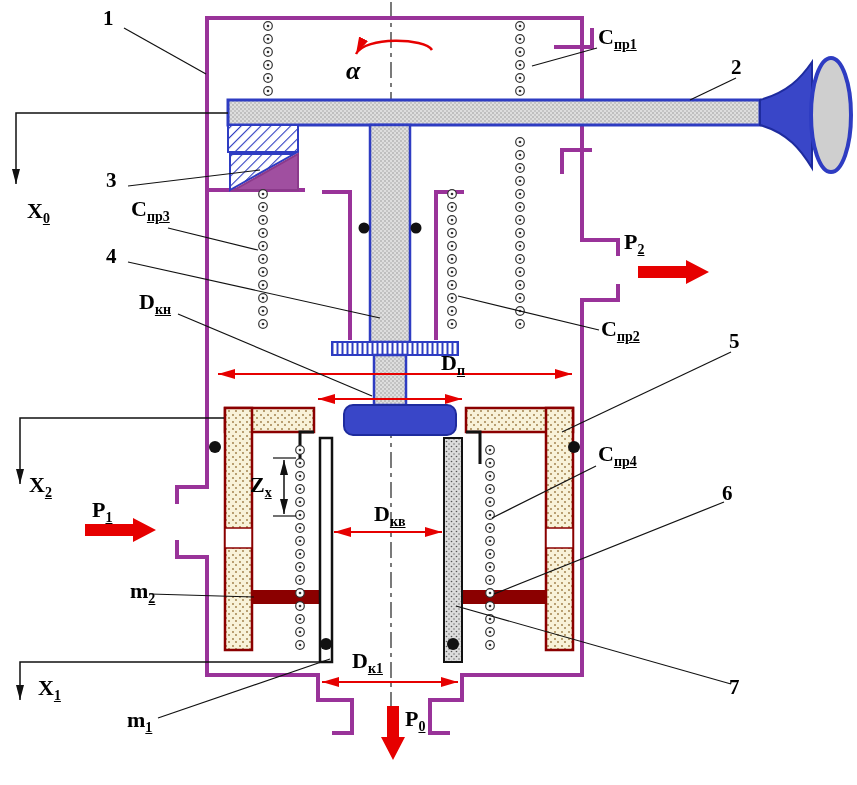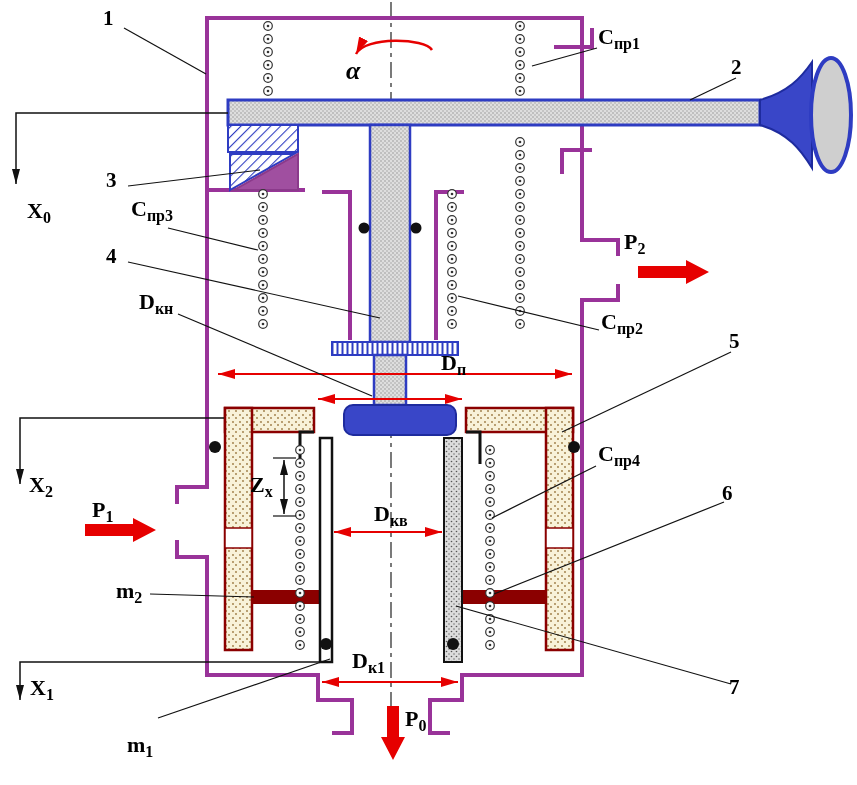--- a/index.html
+++ b/index.html
@@ -1,21 +1,21 @@
 <!DOCTYPE html>
 <html><head>
 <meta charset="utf-8">
 <style>
   html,body{margin:0;padding:0;background:#fff;}
   #stage{position:relative;width:857px;height:785px;overflow:hidden;
          font-family:"Liberation Serif",serif;}
   #stage svg{position:absolute;left:0;top:0;}
   .lbl{position:absolute;font-weight:bold;color:#000;font-size:22px;
        line-height:1;white-space:nowrap;font-family:"Liberation Serif",serif;}
-  .lbl .sub{font-size:16px;vertical-align:-5px;letter-spacing:0;}
+  .lbl .sub{font-size:14px;vertical-align:-5px;letter-spacing:0;text-decoration:underline;}
   .lbl.it{font-style:italic;font-size:26px;}
   .lbl.num{font-size:21px;}
 </style>
 </head>
 <body>
 
 <div id="stage">
 
 <svg id="d" width="857" height="785" viewBox="0 0 857 785">
   <defs>
@@ -320,35 +320,35 @@
 <div class="lbl num" style="left:103px;top:8px"><span>1</span></div>
 <div class="lbl num" style="left:731px;top:57px"><span>2</span></div>
 <div class="lbl num" style="left:106px;top:170px"><span>3</span></div>
 <div class="lbl num" style="left:106px;top:246px"><span>4</span></div>
 <div class="lbl num" style="left:729px;top:331px"><span>5</span></div>
 <div class="lbl num" style="left:722px;top:483px"><span>6</span></div>
 <div class="lbl num" style="left:729px;top:677px"><span>7</span></div>
 
 <div class="lbl" style="left:598px;top:26px"><span>C</span><span class="sub">пр1</span></div>
 <div class="lbl" style="left:131px;top:198px"><span>C</span><span class="sub">пр3</span></div>
-<div class="lbl" style="left:601px;top:311px"><span>C</span><span class="sub">пр2</span></div>
+<div class="lbl" style="left:601px;top:318px"><span>C</span><span class="sub">пр2</span></div>
 <div class="lbl" style="left:598px;top:443px"><span>C</span><span class="sub">пр4</span></div>
 
 <div class="lbl" style="left:624px;top:231px"><span>P</span><span class="sub">2</span></div>
 <div class="lbl" style="left:92px;top:499px"><span>P</span><span class="sub">1</span></div>
 <div class="lbl" style="left:405px;top:708px"><span>P</span><span class="sub">0</span></div>
 
 <div class="lbl" style="left:27px;top:200px"><span>X</span><span class="sub">0</span></div>
 <div class="lbl" style="left:29px;top:474px"><span>X</span><span class="sub">2</span></div>
-<div class="lbl" style="left:30px;top:677px"><span>X</span><span class="sub">1</span></div>
+<div class="lbl" style="left:38px;top:677px"><span>X</span><span class="sub">1</span></div>
 
 <div class="lbl" style="left:139px;top:291px"><span>D</span><span class="sub">кн</span></div>
 <div class="lbl" style="left:441px;top:352px"><span>D</span><span class="sub">п</span></div>
 <div class="lbl" style="left:374px;top:503px"><span>D</span><span class="sub">кв</span></div>
 <div class="lbl" style="left:352px;top:650px"><span>D</span><span class="sub">к1</span></div>
 
-<div class="lbl" style="left:116px;top:580px"><span>m</span><span class="sub">2</span></div>
-<div class="lbl" style="left:127px;top:734px"><span>m</span><span class="sub">1</span></div>
+<div class="lbl" style="left:130px;top:580px"><span>m</span><span class="sub">2</span></div>
+<div class="lbl" style="left:127px;top:709px"><span>m</span><span class="sub">1</span></div>
 
 <div class="lbl" style="left:250px;top:474px"><span>Z</span><span class="sub">x</span></div>
 <div class="lbl it" style="left:346px;top:58px"><span>α</span></div>
 
 </div>
 
 </body></html>

